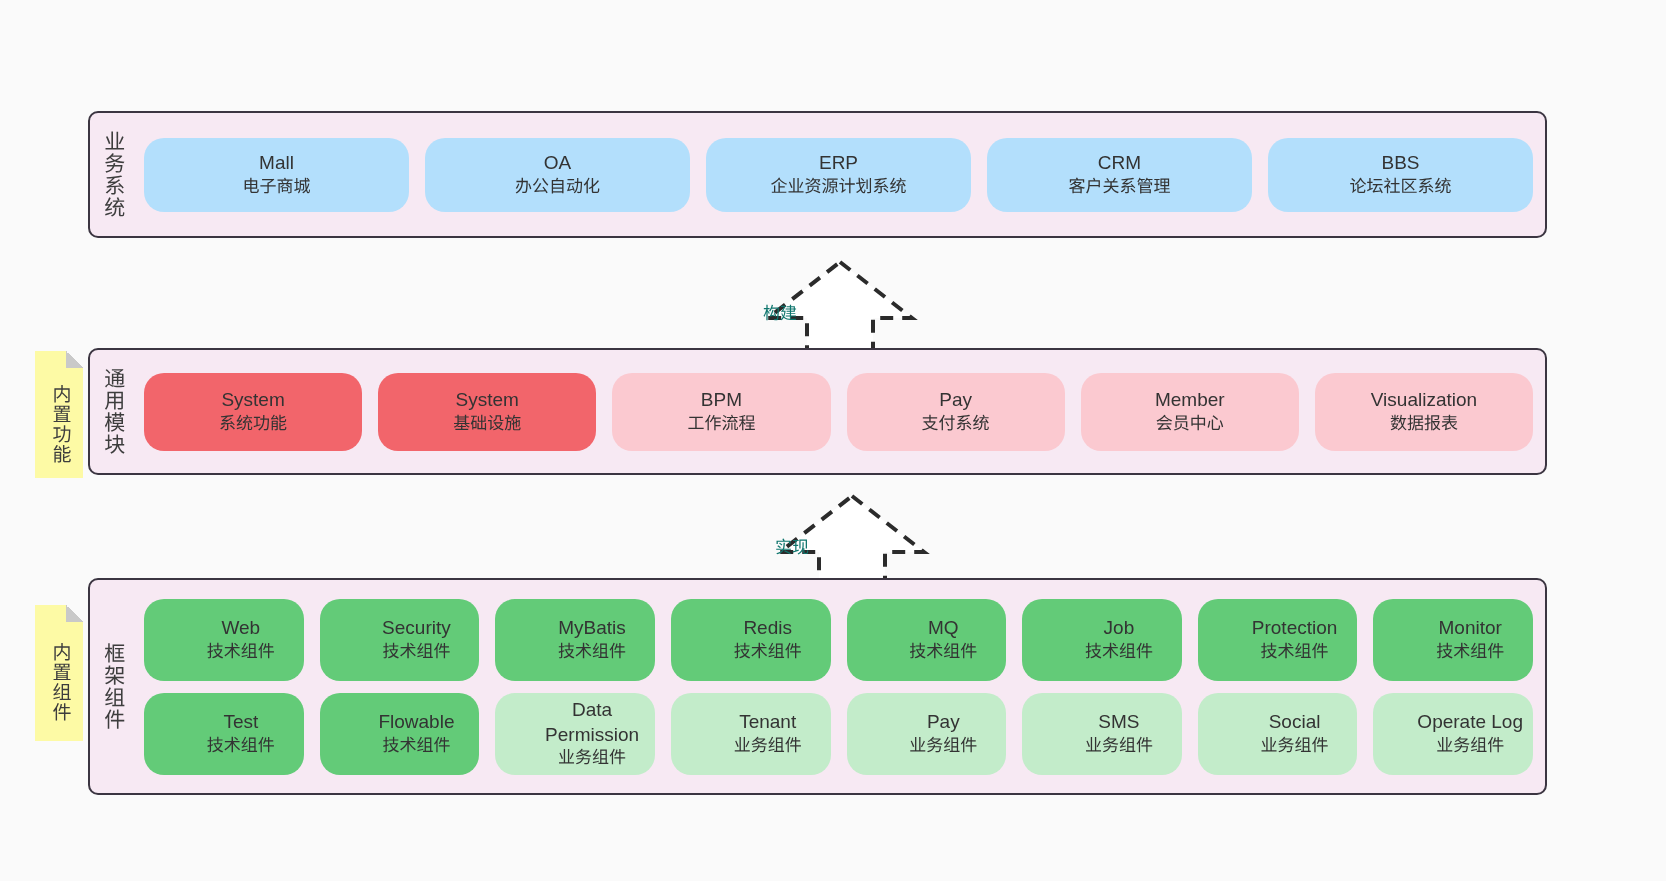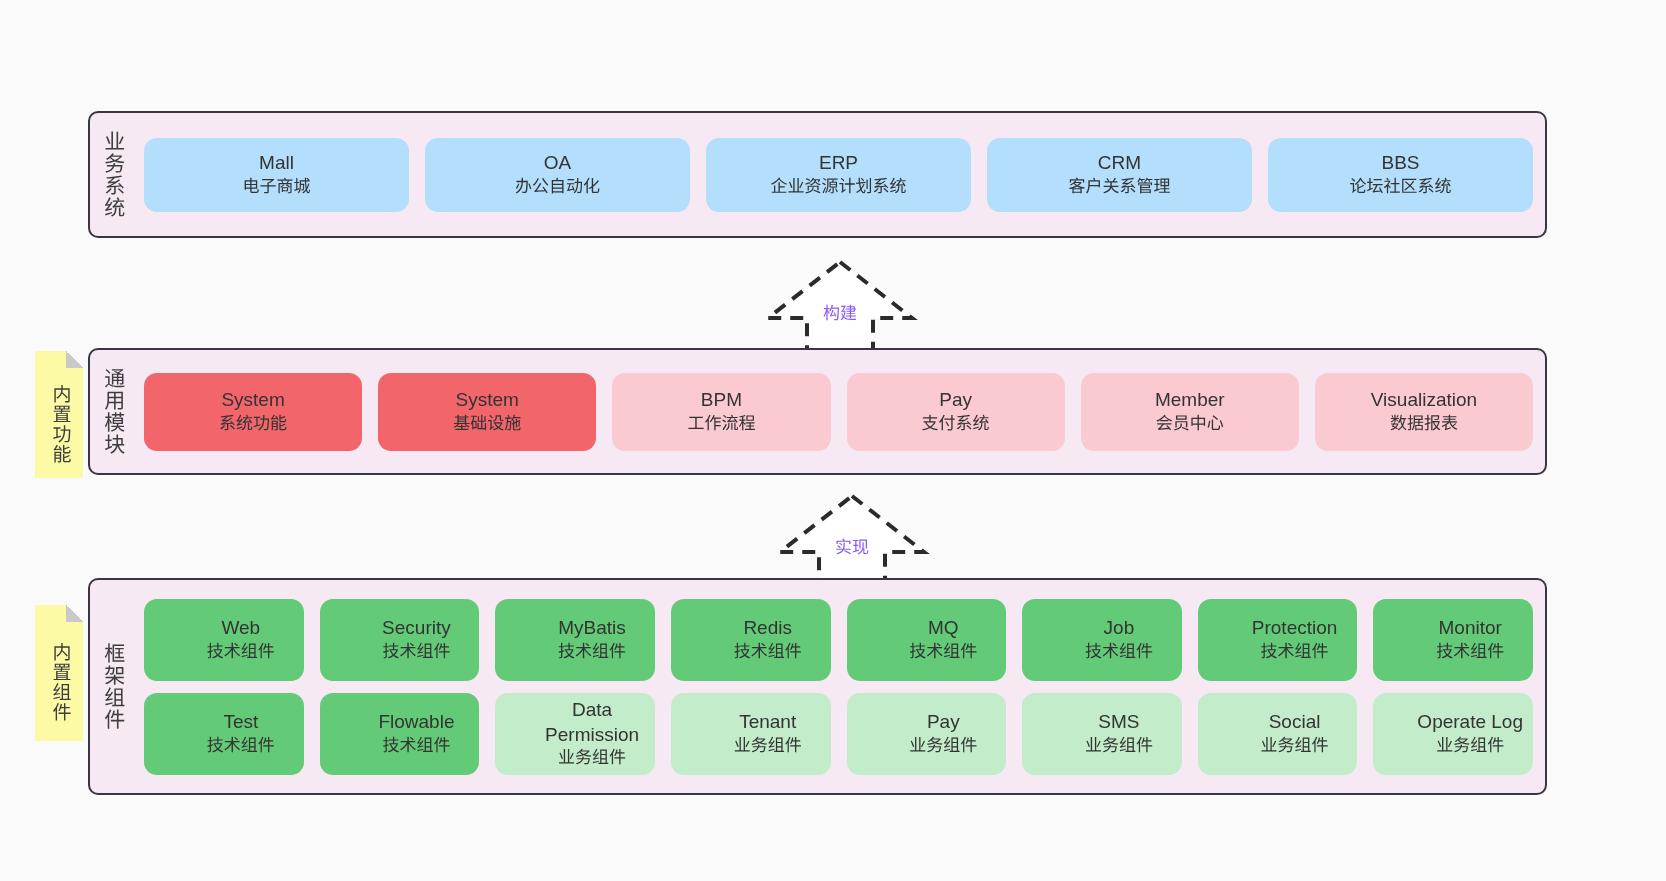--- a/index.html
+++ b/index.html
@@ -60,21 +60,21 @@
 
   .row {
     display: flex;
     gap: 16px;
     align-items: stretch;
   }
 
   .cell {
     flex: 1 1 0;
     min-width: 0;
-    border-radius: 13px;
+    border-radius: 20px;
     display: flex;
     flex-direction: column;
     align-items: center;
     justify-content: center;
     text-align: center;
     line-height: 1.28;
     color: #333333;
     box-sizing: border-box;
     padding: 4px 6px;
   }
@@ -136,23 +136,22 @@
     position: absolute;
     width: 154px;
     height: 96px;
   }
   .arrow svg { display: block; width: 100%; height: 100%; overflow: visible; }
   .arrow-label {
     position: absolute;
     left: 0;
     right: 0;
     bottom: 30px;
-    text-align: center;
     font-size: 17px;
-    color: #8b5cf6;
+    color: #0f766e;
     white-space: nowrap;
     user-select: none;
   }
   #arrow-build  { left: 763px; top: 258px; }
   #arrow-impl   { left: 775px; top: 492px; }
 </style>
 </head>
 <body>
 
 <div class="canvas">

